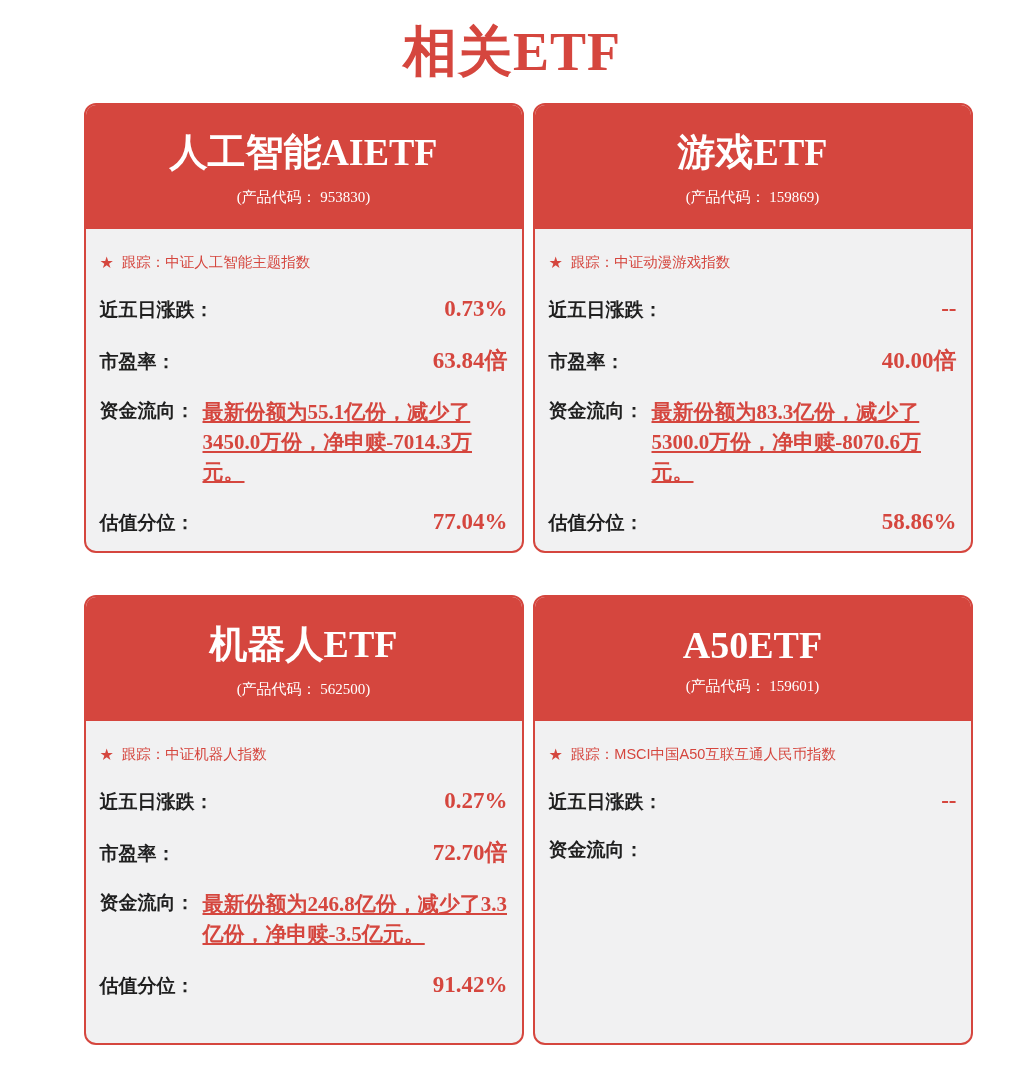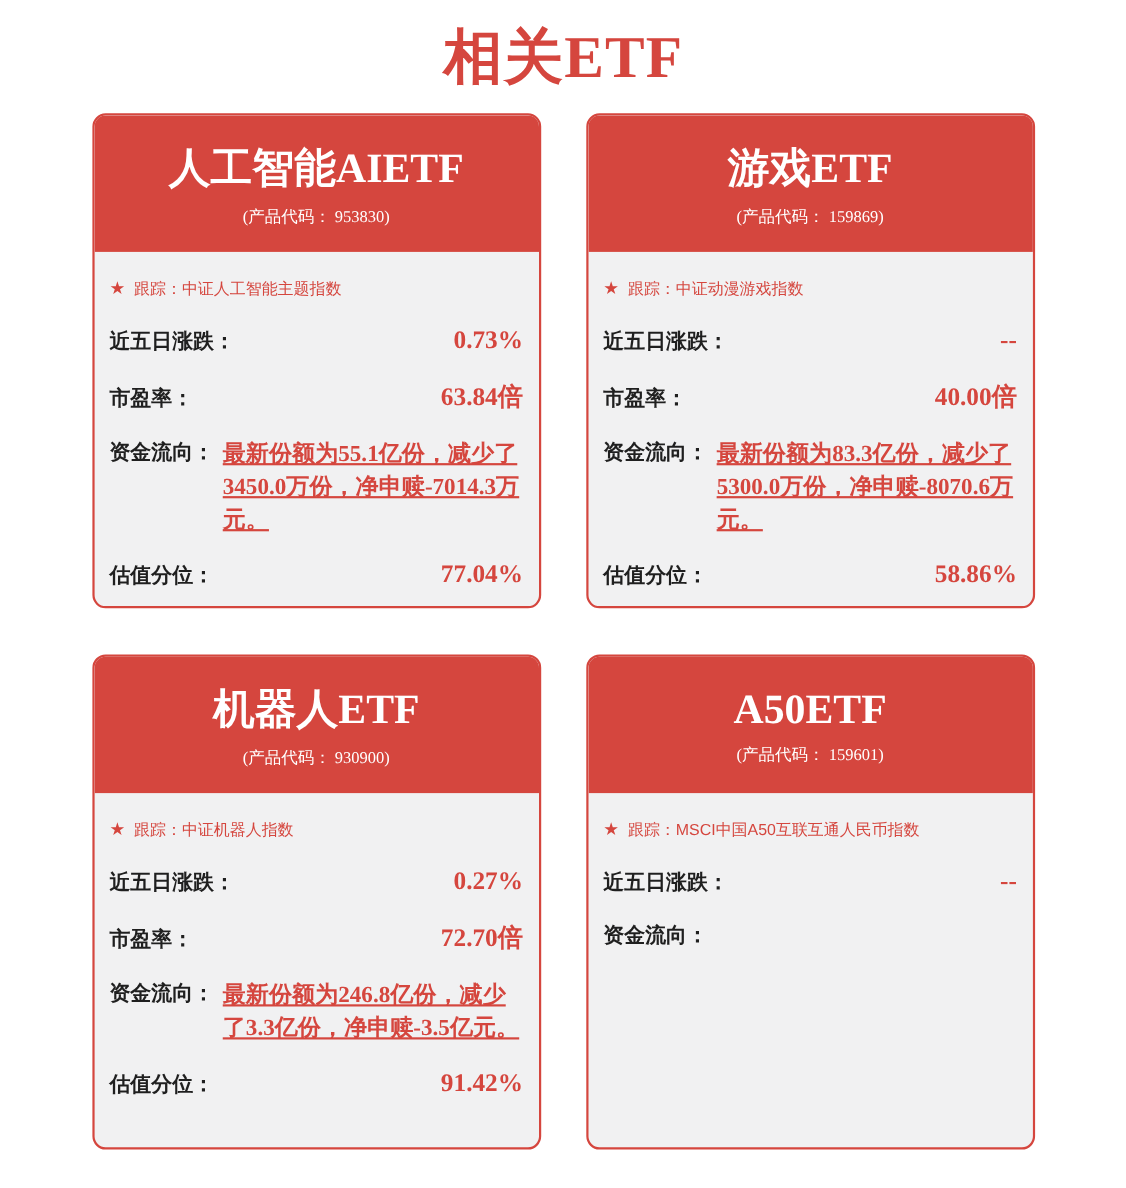--- a/index.html
+++ b/index.html
@@ -22,21 +22,21 @@
   }
   .cards-grid{
     width:857px;
     margin:3px auto 0 auto;
     display:grid;
     grid-template-columns:408px 408px;
     column-gap:41px;
     row-gap:42px;
   }
   .etf-card{
-    width:408px;
+    width:440px;
     height:450px;
     border:2px solid var(--red);
     border-radius:12px;
     background:var(--body-bg);
     overflow:hidden;
   }
   .card-header{
     background:var(--red);
     height:124px;
     display:flex;
@@ -168,21 +168,21 @@
       <div class="metric-row">
         <span class="metric-label">估值分位：</span>
         <span class="metric-value">58.86%</span>
       </div>
     </div>
   </div>
 
   <div class="etf-card">
     <div class="card-header">
       <div class="card-title">机器人ETF</div>
-      <div class="card-code">(产品代码： 930900)</div>
+      <div class="card-code">(产品代码： 562500)</div>
     </div>
     <div class="card-body">
       <div class="tracking-row">
         <span class="star">★</span>
         <span>跟踪：</span>
         <span>中证机器人指数</span>
       </div>
       <div class="metric-row">
         <span class="metric-label">近五日涨跌：</span>
         <span class="metric-value">0.27%</span>

